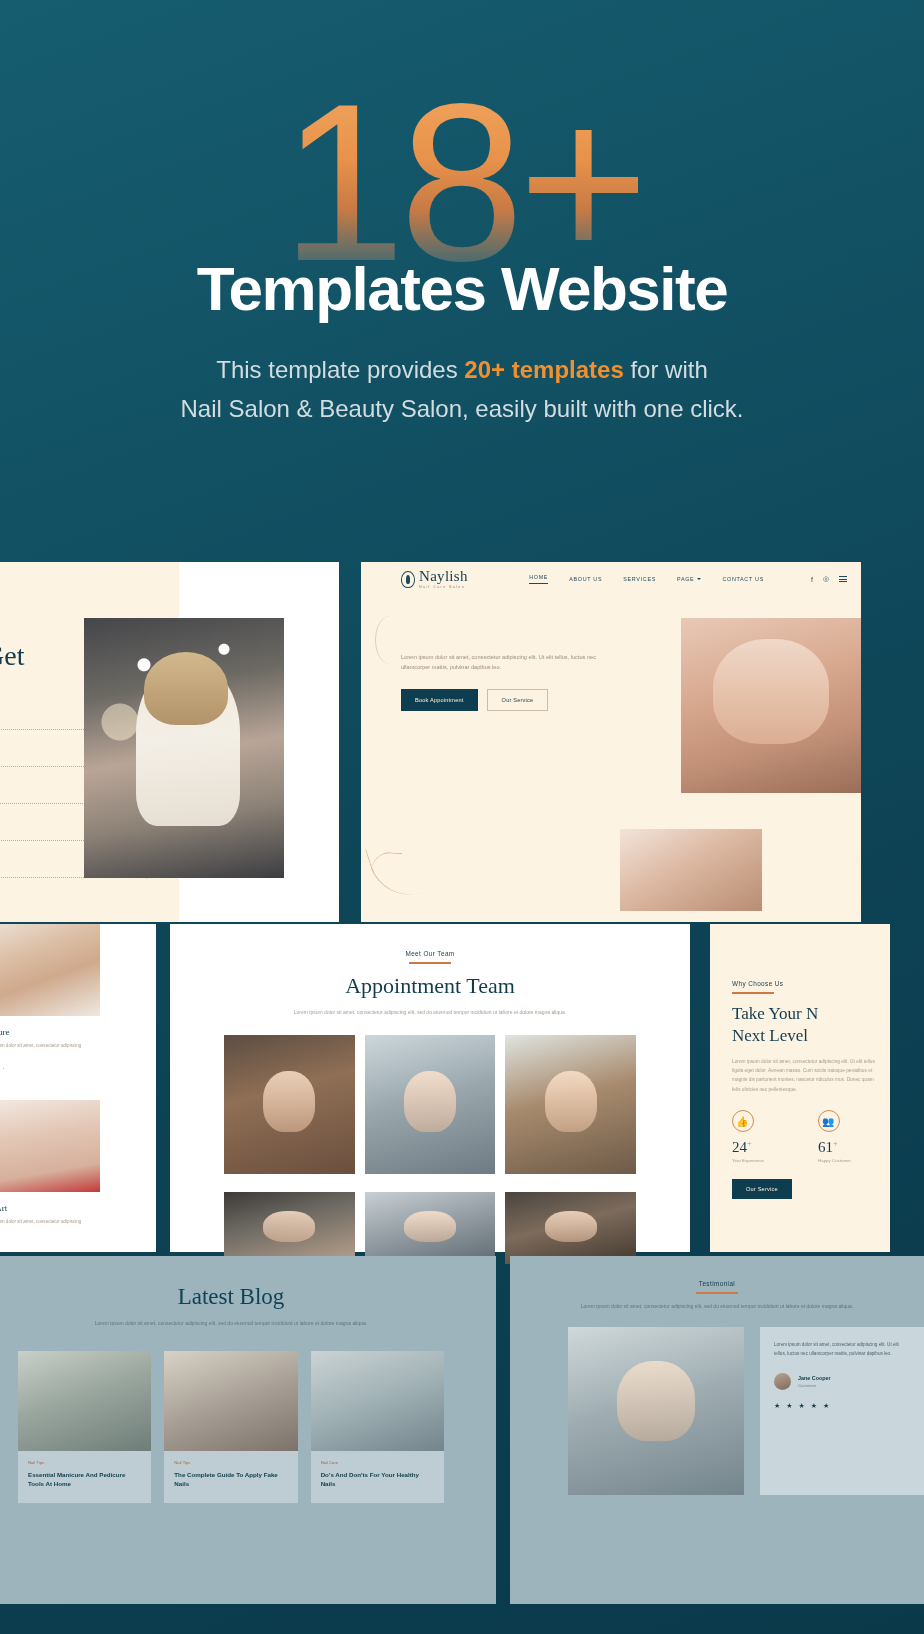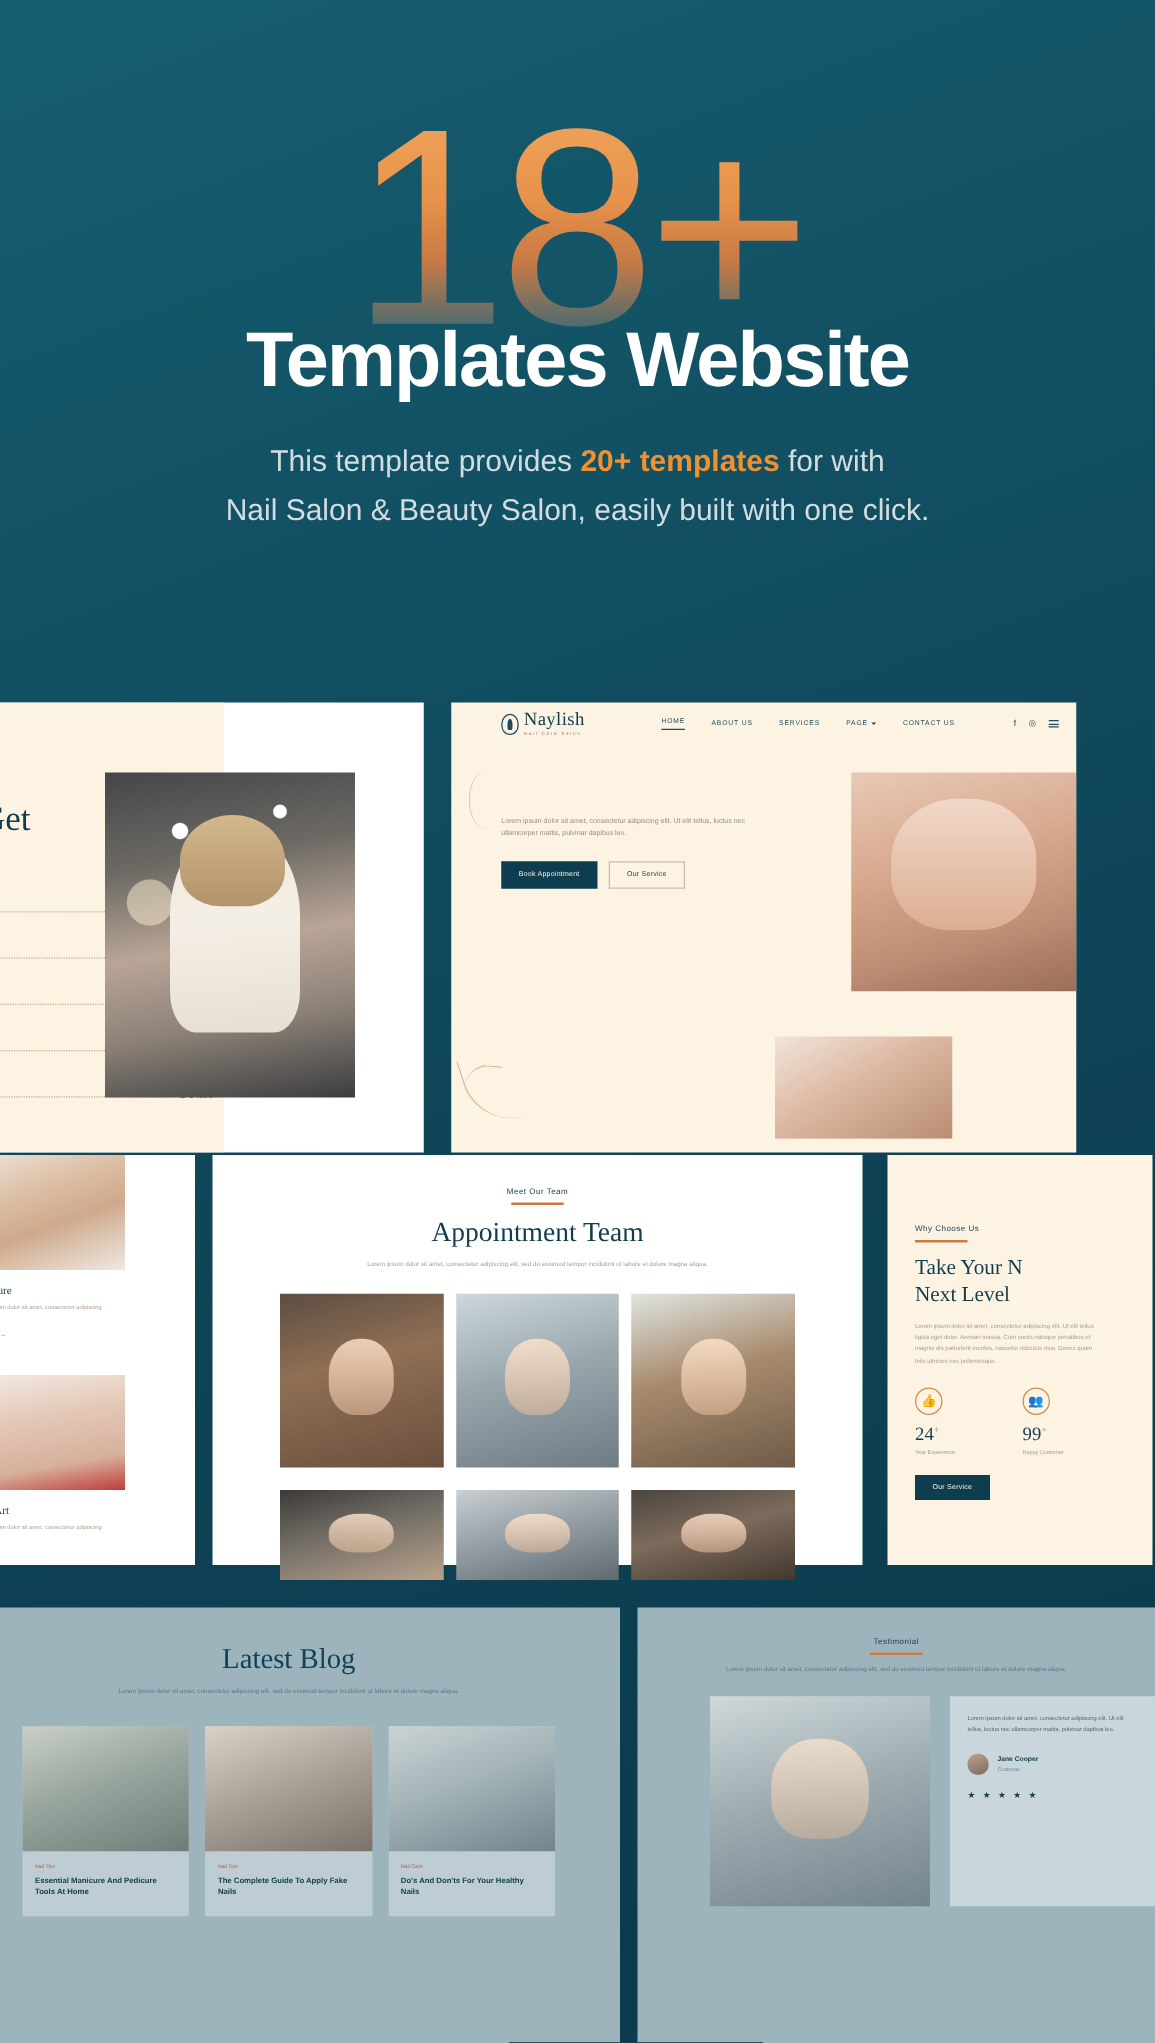--- a/index.html
+++ b/index.html
@@ -175,40 +175,40 @@
   .t5 { background: linear-gradient(165deg,#c9cfd3 0%,#96a0a6 45%,#5f6a70 100%); }
   .t6 { background: linear-gradient(165deg,#4a4540 0%,#7d6b5b 45%,#42382f 100%); }
   .cell { position: relative; overflow: hidden; }
   .cell::after {
     content:""; position:absolute; left:30%; top:26%; width:40%; height:44%;
     border-radius:46% 46% 40% 40%;
     background: linear-gradient(180deg,rgba(255,228,205,.82),rgba(226,186,156,.6));
   }
 
   .m2-right {
-    width: 212px; height: 328px; background: #fdf3e3; margin-left: 20px;
+    width: 180px; height: 328px; background: #fdf3e3; margin-left: 20px;
     position: relative; flex: none; overflow: hidden; padding: 56px 0 2px 22px;
   }
   .m2-right .eyebrow { font-size: 6.4px; }
   .m2-right .eyebrow-rule { margin: 5px 0 0; }
   .m2-right h3 { font-family: "Liberation Serif", serif; font-size: 17px; line-height: 1.3; color: #123c4e; font-weight: 400; margin-top: 9px; white-space: nowrap; }
   .m2-right p { font-size: 4.8px; line-height: 1.95; color: #a89c8f; margin-top: 10px; max-width: 150px; }
   .stats { margin-top: 16px; display: flex; gap: 54px; }
   .stat .medal {
     width: 22px; height: 22px; border: 1.4px solid #d08b4e; border-radius: 50%;
     position: relative; display: flex; align-items: center; justify-content: center;
     color: #d08b4e; font-size: 10px;
   }
   .stat .num { font-family: "Liberation Serif", serif; font-size: 15px; color: #123c4e; margin-top: 7px; }
   .stat .num sup { font-size: 8px; color: #d08b4e; }
   .stat .cap { font-size: 4.4px; color: #a89c8f; margin-top: 2px; }
   .m2-right .btn { margin-top: 16px; display: inline-block; }
 
   
-  .row3 { top: 1286px; left: 0; height: 252px; }
+  .row3 { top: 1256px; left: 0; height: 252px; }
   .m3-left {
     width: 530px; height: 348px; margin-left: -34px; flex: none;
     background: #9db4bd; position: relative; overflow: hidden; text-align: center; padding-top: 28px;
   }
   .m3-left h3 { font-family: "Liberation Serif", serif; font-size: 23px; color: #0f4256; font-weight: 400; }
   .m3-left .lead { font-size: 5px; line-height: 1.9; color: #5d7680; margin-top: 9px; }
   .blog-grid { margin-top: 22px; display: grid; grid-template-columns: repeat(3,1fr); gap: 13px; padding: 0 52px; }
   .blog-card { background: rgba(255,255,255,.34); }
   .blog-card .img { height: 100px; }
   .b1 { background: linear-gradient(160deg,#c9cfc9 0%,#9aa79f 45%,#6f7d79 100%); }
@@ -380,21 +380,21 @@
       </h3>
       <p>Lorem ipsum dolor sit amet, consectetur adipiscing elit. Ut elit tellus ligula eget dolor. Aenean massa. Cum sociis natoque penatibus et magnis dis parturient montes, nascetur ridiculus mus. Donec quam felis ultricies nec pellentesque.</p>
       <div class="stats">
         <div class="stat">
           <div class="medal">👍</div>
           <div class="num"><span>24</span><sup>+</sup></div>
           <div class="cap">Year Experience</div>
         </div>
         <div class="stat">
           <div class="medal">👥</div>
-          <div class="num"><span>99</span><sup>+</sup></div>
+          <div class="num"><span>61</span><sup>+</sup></div>
           <div class="cap">Happy Customer</div>
         </div>
       </div>
       <button class="btn">Our Service</button>
     </div>
   </div>
 
   <div class="row row3">
 
     <div class="m3-left">

